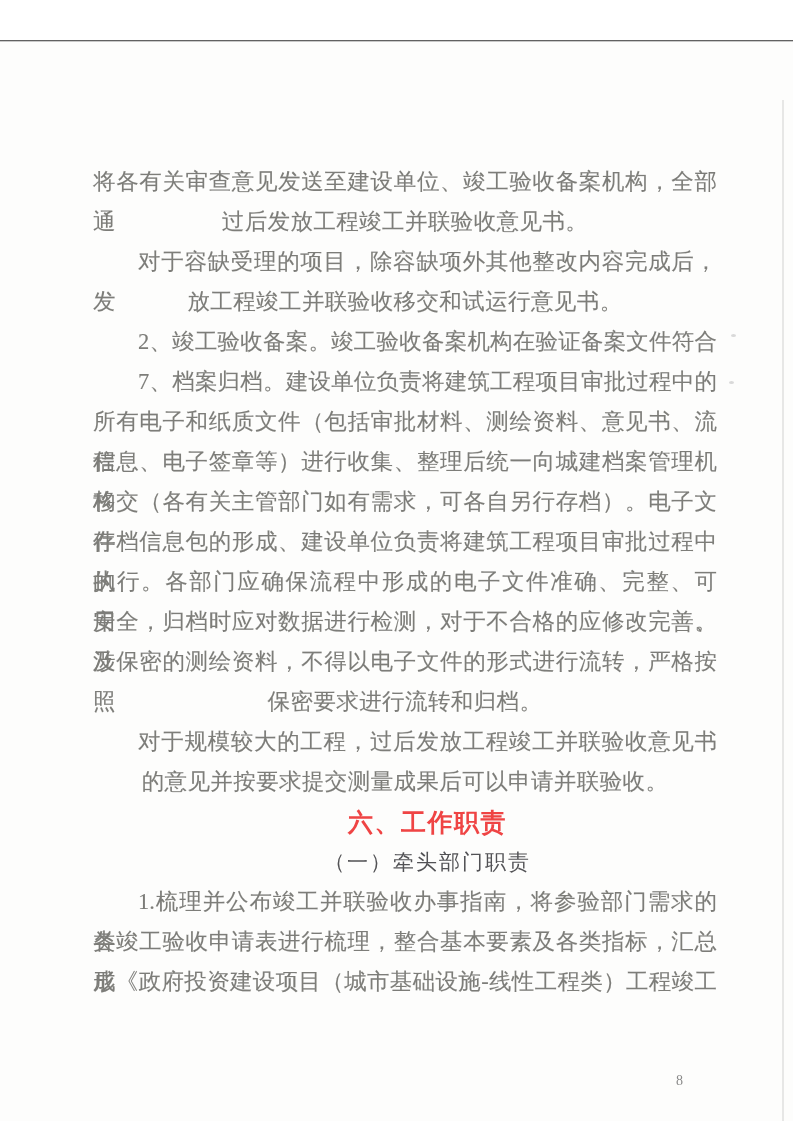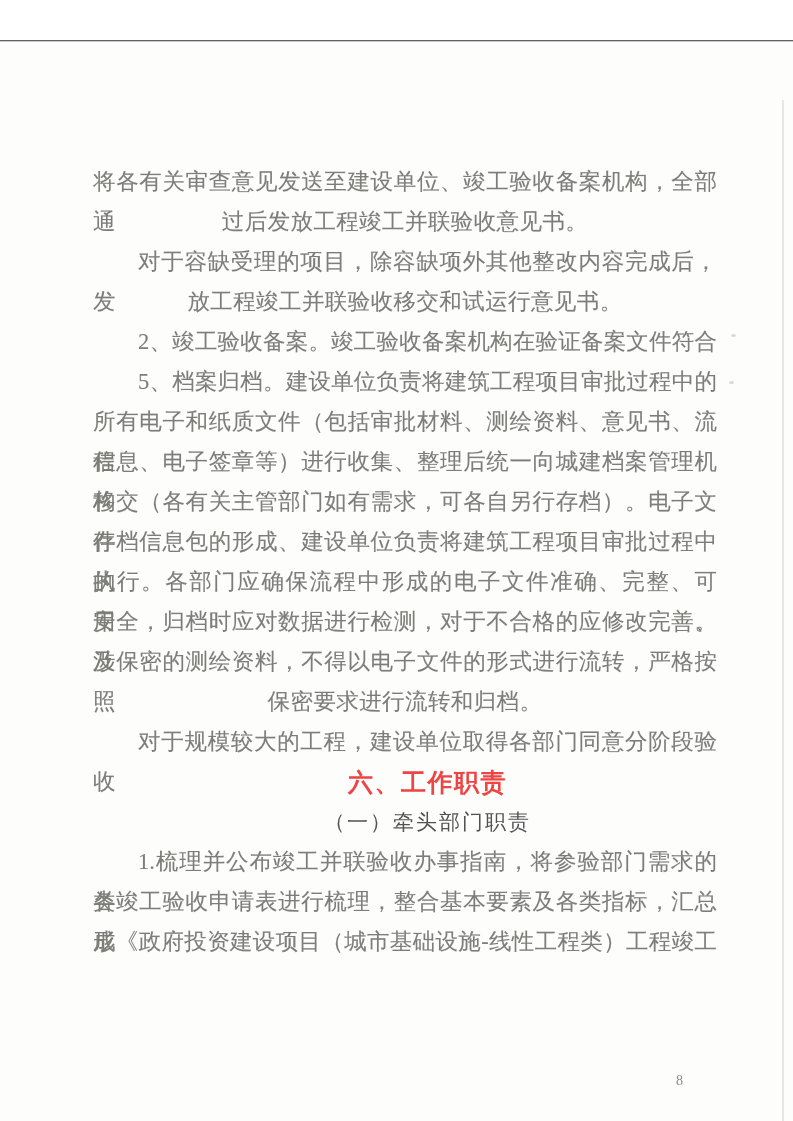--- a/index.html
+++ b/index.html
@@ -98,30 +98,31 @@
   <div class="scan-edge-line"></div>
   <div class="speck s1"></div>
   <div class="speck s2"></div>
 
   <div class="text-block">
       <div class="line justify">将各有关审查意见发送至建设单位、竣工验收备案机构，全部通</div>
       <div class="line">过后发放工程竣工并联验收意见书。</div>
       <div class="line indent justify">对于容缺受理的项目，除容缺项外其他整改内容完成后，发</div>
       <div class="line">放工程竣工并联验收移交和试运行意见书。</div>
       <div class="line indent justify">2、竣工验收备案。竣工验收备案机构在验证备案文件符合</div>
-      <div class="line indent justify">5、档案归档。建设单位负责将建筑工程项目审批过程中的</div>
+      <div class="line indent justify">7、档案归档。建设单位负责将建筑工程项目审批过程中的</div>
       <div class="line justify">所有电子和纸质文件（包括审批材料、测绘资料、意见书、流程</div>
       <div class="line justify">信息、电子签章等）进行收集、整理后统一向城建档案管理机构</div>
       <div class="line justify">移交（各有关主管部门如有需求，可各自另行存档）。电子文件</div>
       <div class="line justify">存档信息包的形成、建设单位负责将建筑工程项目审批过程中的</div>
       <div class="line justify">执行。各部门应确保流程中形成的电子文件准确、完整、可用、</div>
       <div class="line justify">安全，归档时应对数据进行检测，对于不合格的应修改完善。涉</div>
       <div class="line justify">及保密的测绘资料，不得以电子文件的形式进行流转，严格按照</div>
       <div class="line">保密要求进行流转和归档。</div>
-      <div class="line indent justify">对于规模较大的工程，建设单位取得各部门同意分阶段验收</div>
+      <div class="line indent justify">对于规模较大的工程，过后发放工程竣工并联验收意见书</div>
+      <div class="line">的意见并按要求提交测量成果后可以申请并联验收。</div>
       <div class="line indent heading-hei">六、工作职责</div>
       <div class="line indent heading-kai">（一）牵头部门职责</div>
       <div class="line indent justify">1.梳理并公布竣工并联验收办事指南，将参验部门需求的各</div>
       <div class="line justify">类竣工验收申请表进行梳理，整合基本要素及各类指标，汇总形</div>
       <div class="line justify">成《政府投资建设项目（城市基础设施-线性工程类）工程竣工</div>
     </div>
 
   <div class="page-number">8</div>
 </div>
 

